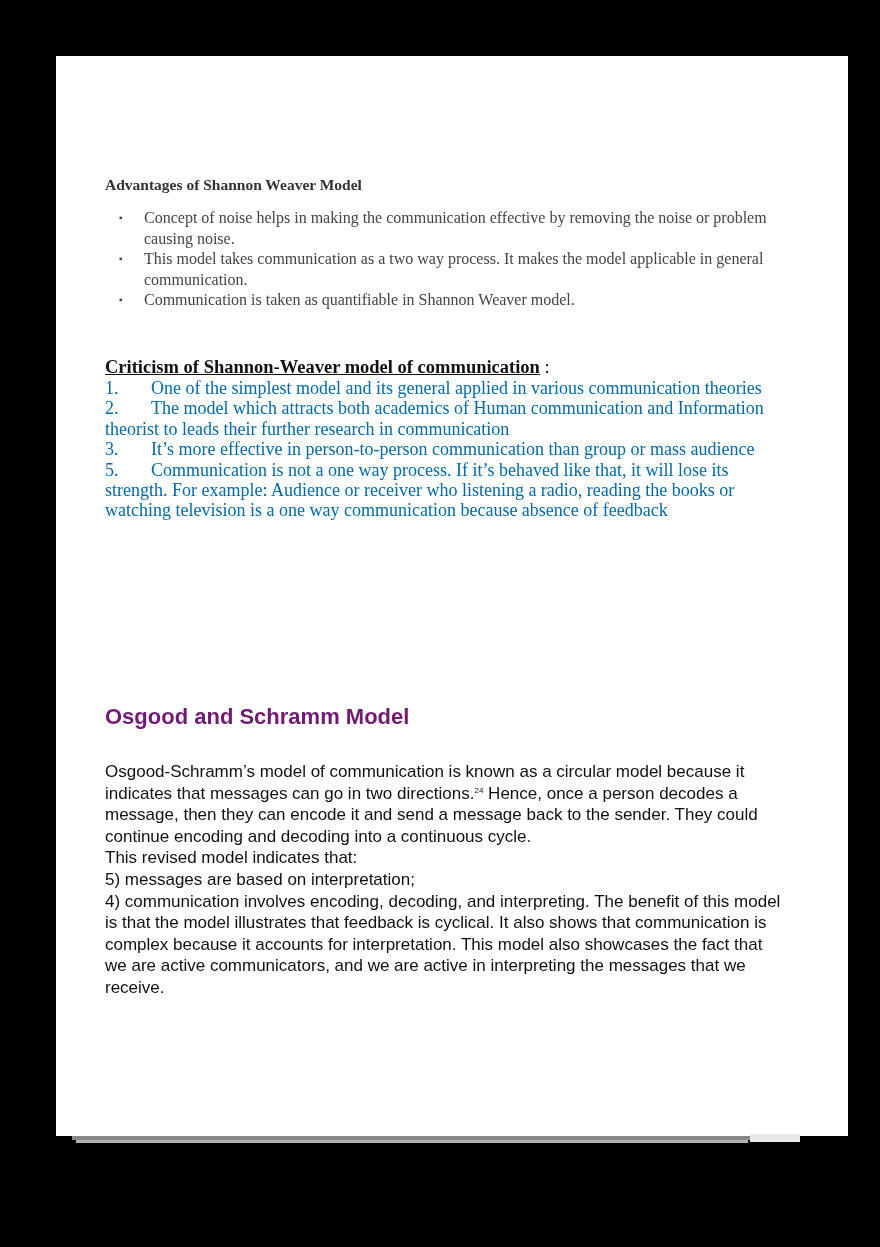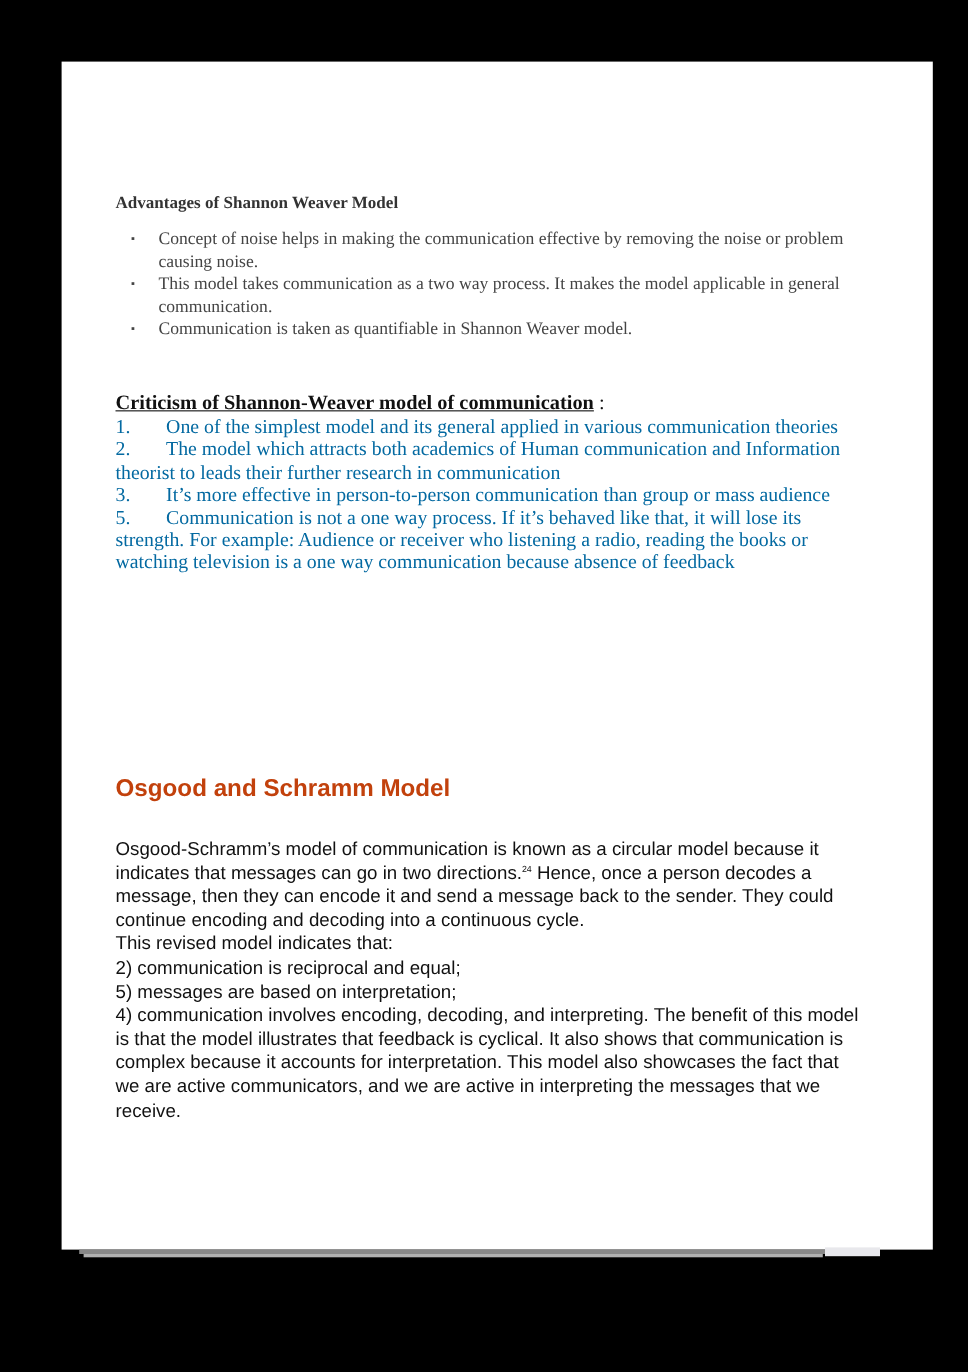--- a/index.html
+++ b/index.html
@@ -53,21 +53,21 @@
       position: absolute; top: 322px; left: 0;
       width: 675px;
     }
     .crit-item {
       font-size: 18px; line-height: 20.4px; color: #0369a1;
     }
     .crit-item .num { display: inline-block; width: 46px; }
 
     .os-title {
       position: absolute; top: 648px; left: 0;
-      font-size: 22px; font-weight: bold; color: #c2410c;
+      font-size: 22px; font-weight: bold; color: #701a75;
       white-space: nowrap;
     }
     .os-body {
       position: absolute; top: 705px; left: 0;
       width: 678px;
       font-size: 17px; line-height: 21.6px; color: #111111;
     }
     .os-body p { margin: 0; }
     .os-body sup { font-size: 8px; vertical-align: 6px; line-height: 0; text-align: center; }
 
@@ -124,21 +124,20 @@
       </div>
       <div class="crit-item">
         <span class="num">5.</span><span>Communication is not a one way process.  If it’s behaved like that, it will lose its strength. For example: Audience or receiver who listening a radio, reading the books or watching television is a one way communication because absence of feedback</span>
       </div>
     </div>
 
     <div class="os-title sans">Osgood and Schramm Model</div>
     <div class="os-body sans">
       <p><span>Osgood-Schramm’s model of communication is known as a circular model because it indicates that messages can go in two directions.</span><sup>24</sup><span> Hence, once a person decodes a message, then they can encode it and send a message back to the sender. They could continue encoding and decoding into a continuous cycle.</span></p>
       <p>This revised model indicates that:</p>
-      <p>2) communication is reciprocal and equal;</p>
       <p>5) messages are based on interpretation;</p>
       <p>4) communication involves encoding, decoding, and interpreting. The benefit of this model is that the model illustrates that feedback is cyclical. It also shows that communication is complex because it accounts for interpretation. This model also showcases the fact that we are active communicators, and we are active in interpreting the messages that we receive.</p>
     </div>
 
   </div>
 </div>
 
 <div class="bottom-bar"></div>
 <div class="bottom-bar2"></div>
 <div class="bottom-right"></div>

